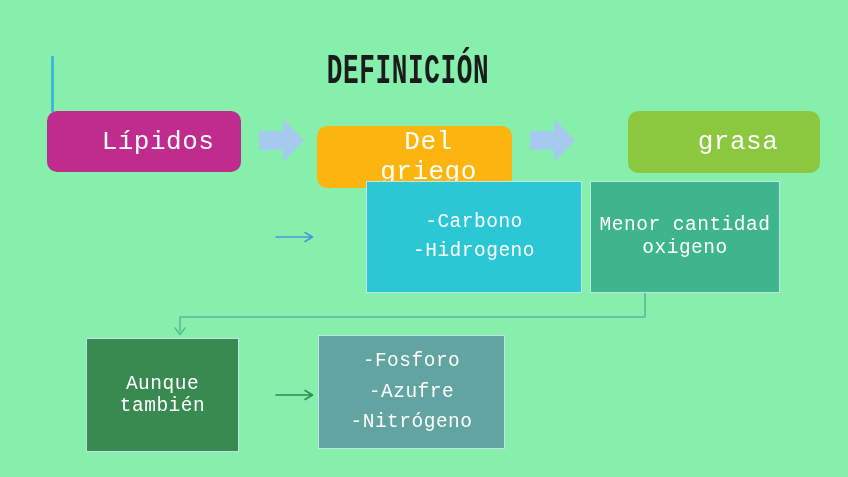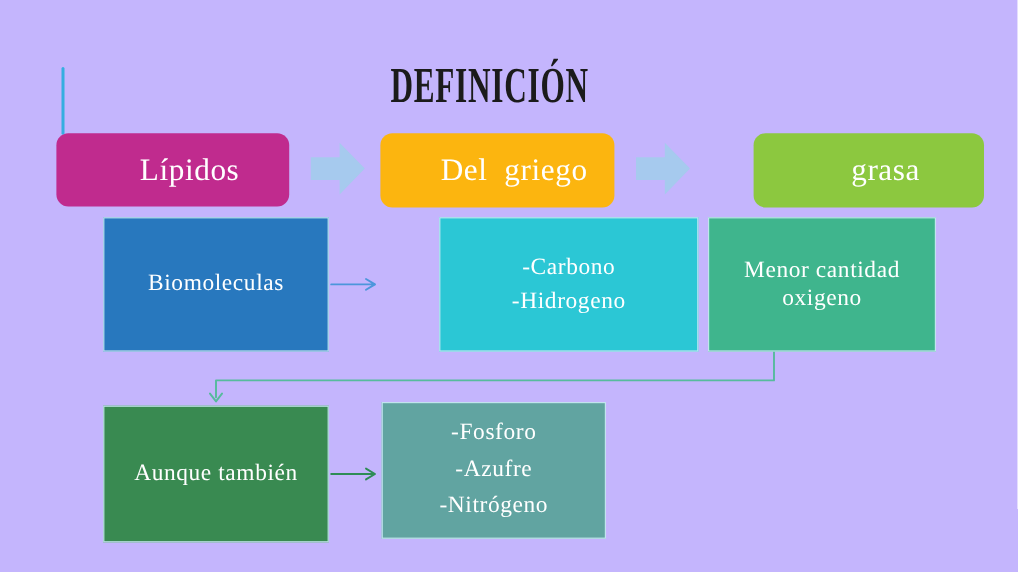--- a/index.html
+++ b/index.html
@@ -1,43 +1,43 @@
 <!DOCTYPE html>
 <html style="--title-text: #1b1b1b; --box-text: #ffffff; --box-pink: #C02B8E; --box-amber: #FCB50F; --box-green: #8CC83F; --box-blue: #2878BE; --box-turquoise: #2BC7D5; --box-seagreen: #3FB58D; --box-darkgreen: #398A51; --box-mutedteal: #61A4A1; --block-arrow: #A6CAEE; --line-topleft: #35AEE0; --arrow-blue: #4C96DB; --arrow-cyan: #2FC3D2; --arrow-teal: #56BB9D; --arrow-green: #2E8C55;"><head>
 <meta charset="utf-8">
 <style>
   html,body{margin:0;padding:0;background:#ffffff;}
   .stage{
-    position:relative;width:848px;height:477px;background:#c4b5fd;overflow:hidden;
-    font-family:Liberation Serif, serif;
+    position:relative;width:848px;height:477px;background:#86efac;overflow:hidden;
+    font-family:Liberation Mono, monospace;
   }
   .title{
     position:absolute;left:0;right:32px;top:48px;margin:0;
     text-align:center;color:var(--title-text);
     font-size:42px;font-weight:bold;letter-spacing:1px;
     transform:scaleX(0.62);transform-origin:center top;
     white-space:pre;
   }
   .overlay{position:absolute;left:0;top:0;width:848px;height:477px;pointer-events:none;}
   .box{
     position:absolute;display:flex;align-items:center;justify-content:center;
     color:var(--box-text);text-align:center;white-space:pre-wrap;
     box-sizing:border-box;letter-spacing:0.5px;
   }
   .r1{border-radius:10px;top:111px;height:61px;font-size:26px;padding-left:28px;}
   .r2,.r3{border:1px solid rgba(198,232,241,0.95);font-size:19.5px;}
   .r2{top:181px;height:112px;}
   .r3{top:338px;height:114px;}
   .b-lipidos{left:47px;width:194px;background:var(--box-pink);}
-  .b-griego{left:317px;width:195px;height:62px;background:var(--box-amber);}
+  .b-griego{left:317px;width:195px;height:62px;background:var(--box-amber);margin-top:15px;}
   .b-grasa{left:588px;width:192px;height:62px;background:var(--box-green);margin-left:40px;}
   .b-biomoleculas{left:86px;width:188px;background:var(--box-blue);}
   .b-carbono{left:334px;width:216px;background:var(--box-turquoise);line-height:1.5;margin-left:32px;}
   .b-menor{left:550px;width:190px;background:var(--box-seagreen);line-height:1.2;margin-left:40px;}
-  .b-aunque{left:86px;width:188px;background:var(--box-darkgreen);}
+  .b-aunque{left:86px;width:153px;background:var(--box-darkgreen);}
   .b-fosforo{left:318px;top:335px;width:187px;background:var(--box-mutedteal);line-height:1.58;}
   .blockarrow{fill:var(--block-arrow);stroke:none;}
   .thin{fill:none;stroke-width:1.6px;stroke-linecap:round;stroke-linejoin:round;}
   .c-blue{stroke:var(--arrow-blue);}
   .c-cyan{stroke:var(--arrow-cyan);}
   .c-teal{stroke:var(--arrow-teal);}
   .c-green{stroke:var(--arrow-green);}
   .c-vline{stroke:var(--line-topleft);stroke-width:2.5px;}
 </style>
 </head>
@@ -66,23 +66,20 @@
   <div class="box r1 b-lipidos">
     <span>Lípidos</span>
   </div>
   <div class="box r1 b-griego">
     <span>Del  griego</span>
   </div>
   <div class="box r1 b-grasa">
     <span>grasa</span>
   </div>
 
-  <div class="box r2 b-biomoleculas">
-    <span>Biomoleculas</span>
-  </div>
   <div class="box r2 b-carbono">
     <span>-Carbono
 -Hidrogeno</span>
   </div>
   <div class="box r2 b-menor">
     <span>Menor cantidad
 oxigeno</span>
   </div>
 
   <div class="box r3 b-aunque">

